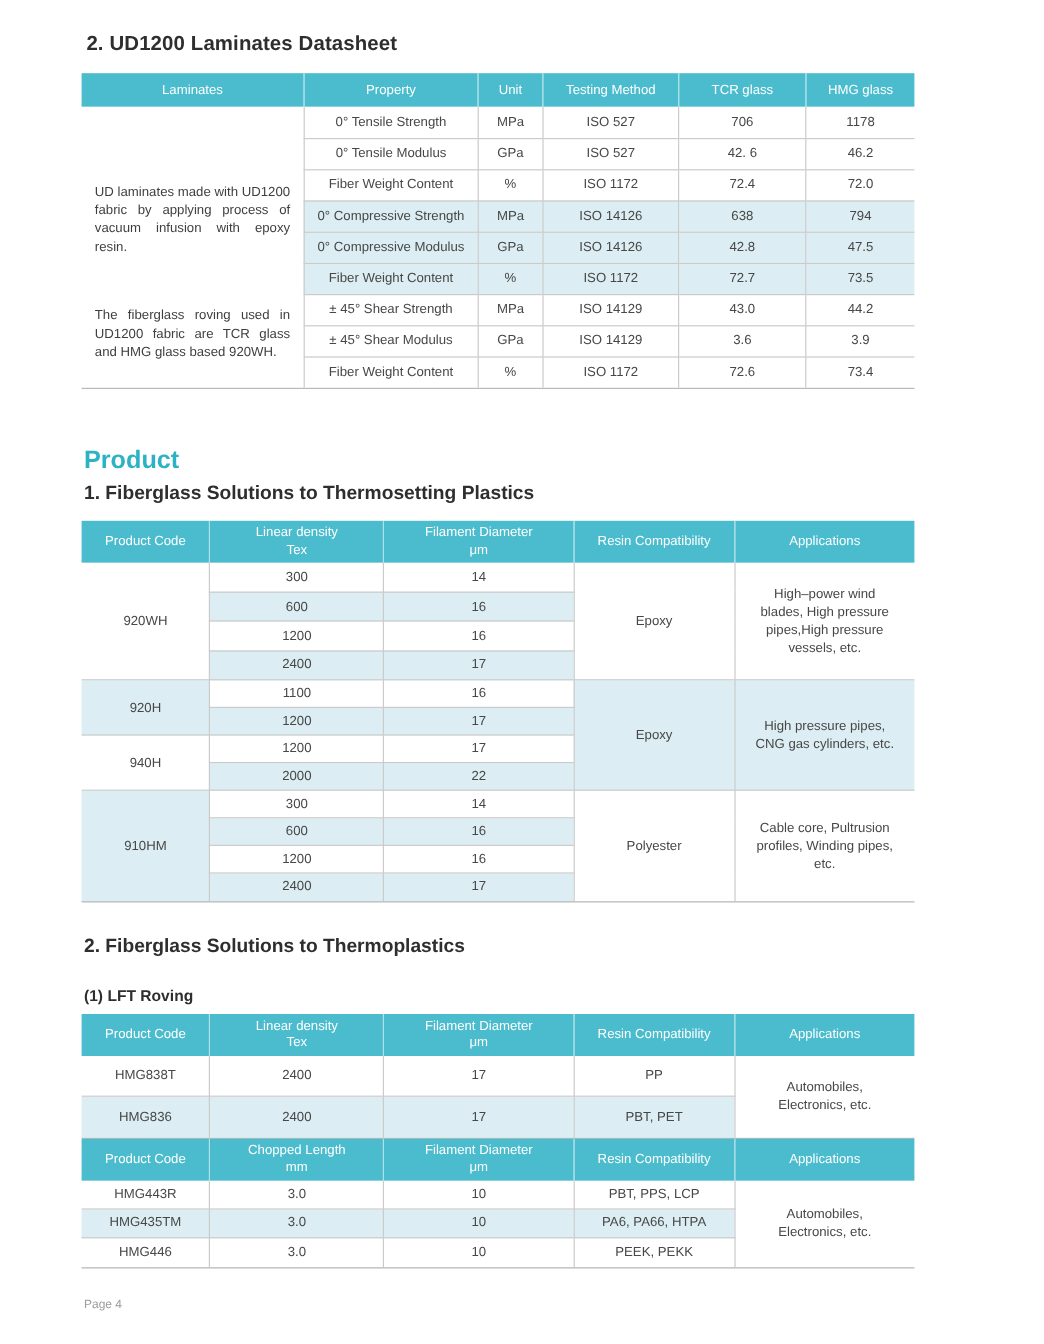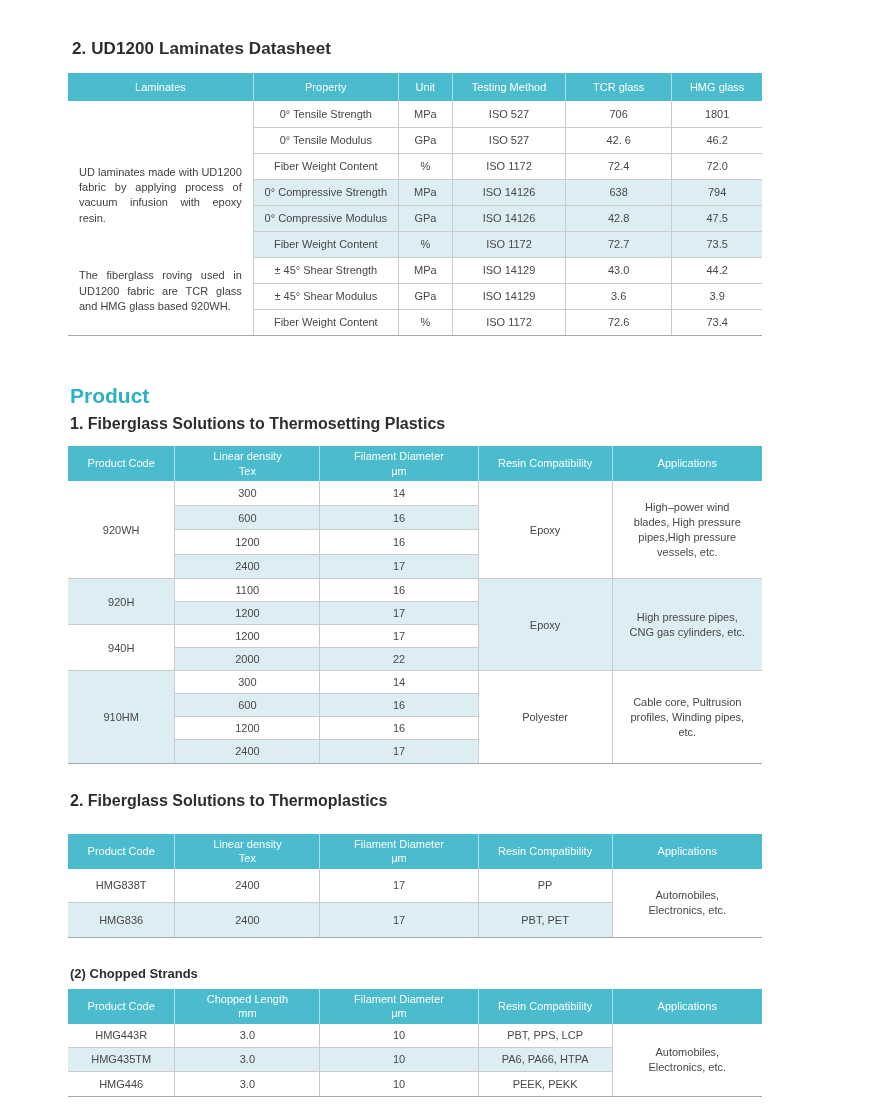--- a/index.html
+++ b/index.html
@@ -11,21 +11,21 @@
     --text:#474747;
   }
   *{box-sizing:border-box;}
   html,body{margin:0;padding:0;}
   body{
     width:870px;height:1120px;background:#fff;overflow:hidden;
     font-family:"Liberation Sans","DejaVu Sans",sans-serif;color:var(--text);
   }
   .content{width:694px;margin-left:68px;}
 
-  h1.doc-title{font-size:17px;font-weight:bold;color:#2e2e2e;margin:0;padding:39px 0 0 4px;letter-spacing:.1px;}
+  h1.doc-title{font-size:17px;font-weight:bold;color:#2e2e2e;margin:0;padding:27px 0 0 4px;letter-spacing:.1px;}
 
   .tablewrap{border-bottom:1px solid var(--rule);}
   table{border-collapse:collapse;width:100%;table-layout:fixed;border:hidden;}
   th{
     background:var(--teal);color:#fff;font-weight:normal;font-size:11px;
     padding:2px 2px;line-height:1.3;
   }
   th + th{border-left:1px solid rgba(255,255,255,.55);}
   td{
     border:1px solid var(--border);font-size:11px;color:var(--text);
@@ -89,21 +89,21 @@
       <tbody>
         <tr>
           <td class="notecell" rowspan="9">
             <p class="first">UD laminates made with UD1200 fabric by applying process of vacuum infusion with epoxy resin.</p>
             <p>The fiberglass roving used in UD1200 fabric are TCR glass and HMG glass based 920WH.</p>
           </td>
           <td>0° Tensile Strength</td>
           <td>MPa</td>
           <td>ISO 527</td>
           <td>706</td>
-          <td>1801</td>
+          <td>1178</td>
         </tr>
         <tr>
           <td>0° Tensile Modulus</td>
           <td>GPa</td>
           <td>ISO 527</td>
           <td>42. 6</td>
           <td>46.2</td>
         </tr>
         <tr>
           <td>Fiber Weight Content</td>
@@ -242,20 +242,21 @@
         </tr>
         <tr>
           <td class="shade">2400</td>
           <td class="shade">17</td>
         </tr>
       </tbody>
     </table>
   </div>
 
   <h3 class="section-heading second">2. Fiberglass Solutions to Thermoplastics</h3>
+  <h4 class="sub-heading">(1) LFT Roving</h4>
 
   <div class="tablewrap">
     <table class="pt t3">
       <colgroup>
         <col style="width:15.4%">
           <col style="width:20.9%">
           <col style="width:22.8%">
         <col style="width:19.3%">
           <col style="width:21.6%">
       </colgroup>
@@ -285,21 +286,20 @@
         <tr class="shade">
           <td>HMG836</td>
           <td>2400</td>
           <td>17</td>
           <td>PBT, PET</td>
         </tr>
       </tbody>
     </table>
   </div>
 
-  <h4 class="sub-heading second">(2) Chopped Strands</h4>
 
   <div class="tablewrap">
     <table class="pt t4">
       <colgroup>
         <col style="width:15.4%">
           <col style="width:20.9%">
           <col style="width:22.8%">
         <col style="width:19.3%">
           <col style="width:21.6%">
       </colgroup>

